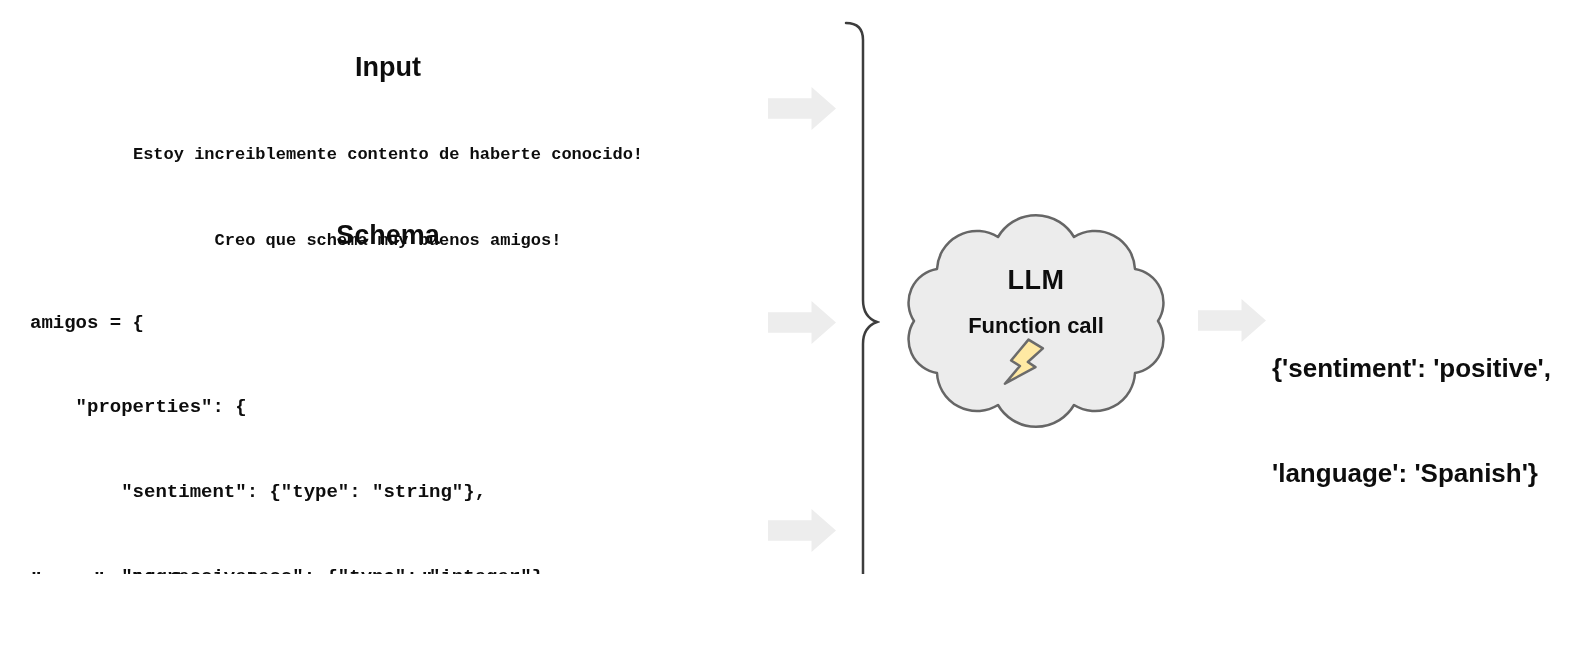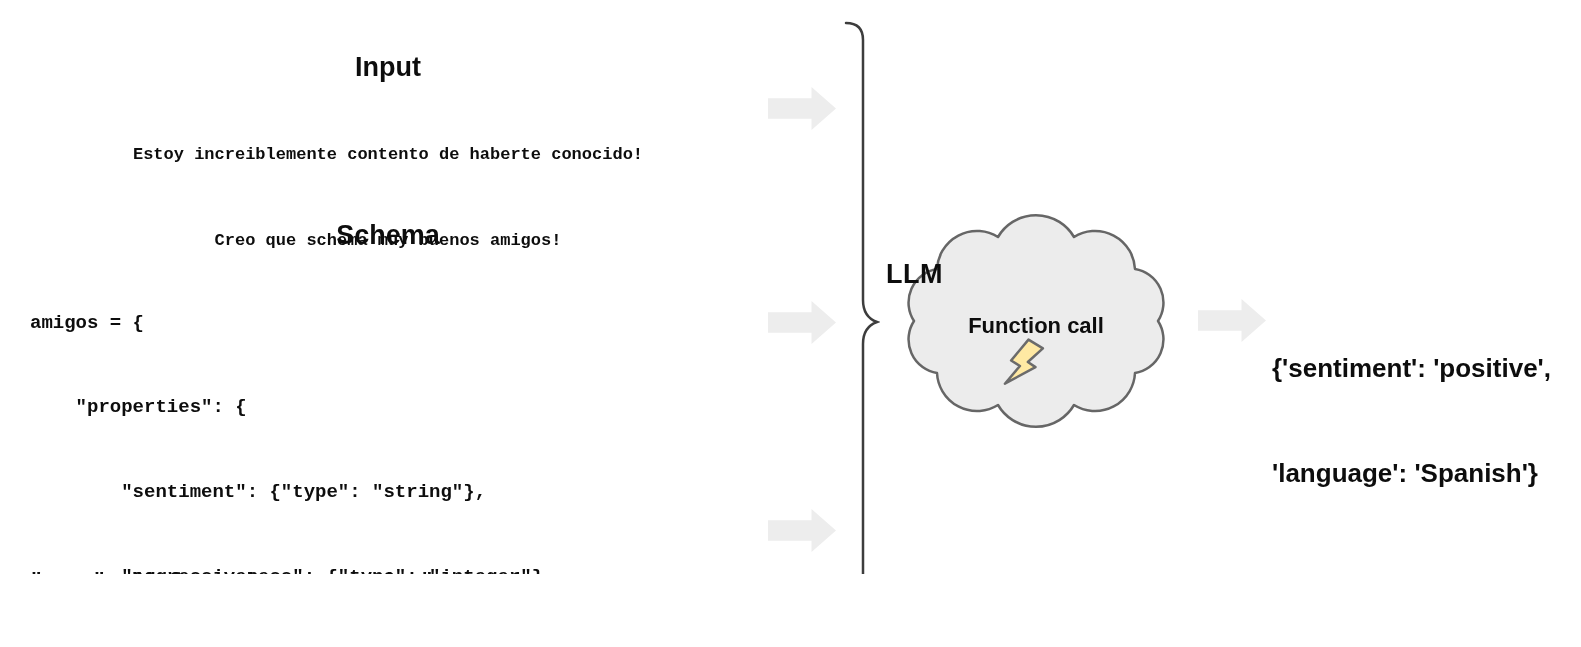--- a/index.html
+++ b/index.html
@@ -24,21 +24,21 @@
     clip-path:polygon(0 26%, 64% 26%, 64% 0, 100% 50%, 64% 100%, 64% 74%, 0 74%);
   }
   .arrow-input    { left:768px; top:87px;  }
   .arrow-schema   { left:768px; top:301px; }
   .arrow-function { left:768px; top:509px; }
   .arrow-output   { left:1198px; top:299px; }
   .brace-svg { position:absolute; left:842px; top:20px; }
   .cloud-wrap { position:absolute; left:886px; top:202px; width:300px; height:234px; }
   .cloud-svg { position:absolute; left:0; top:0; }
   .llm-label {
-    position:absolute; left:0; top:57px; width:100%; 
+    position:absolute; left:0; top:63px; width:100%; text-align:center;
     font-size:27px; font-weight:bold; letter-spacing:0.5px;
   }
   .fc-label {
     position:absolute; left:0; top:111px; width:100%; text-align:center;
     font-size:22px; font-weight:bold;
   }
   .bolt-svg { position:absolute; left:114px; top:136px; }
   .output-text {
     position:absolute; left:1272px; top:281px;
     font-size:26px; font-weight:bold; line-height:35px; white-space:pre;

